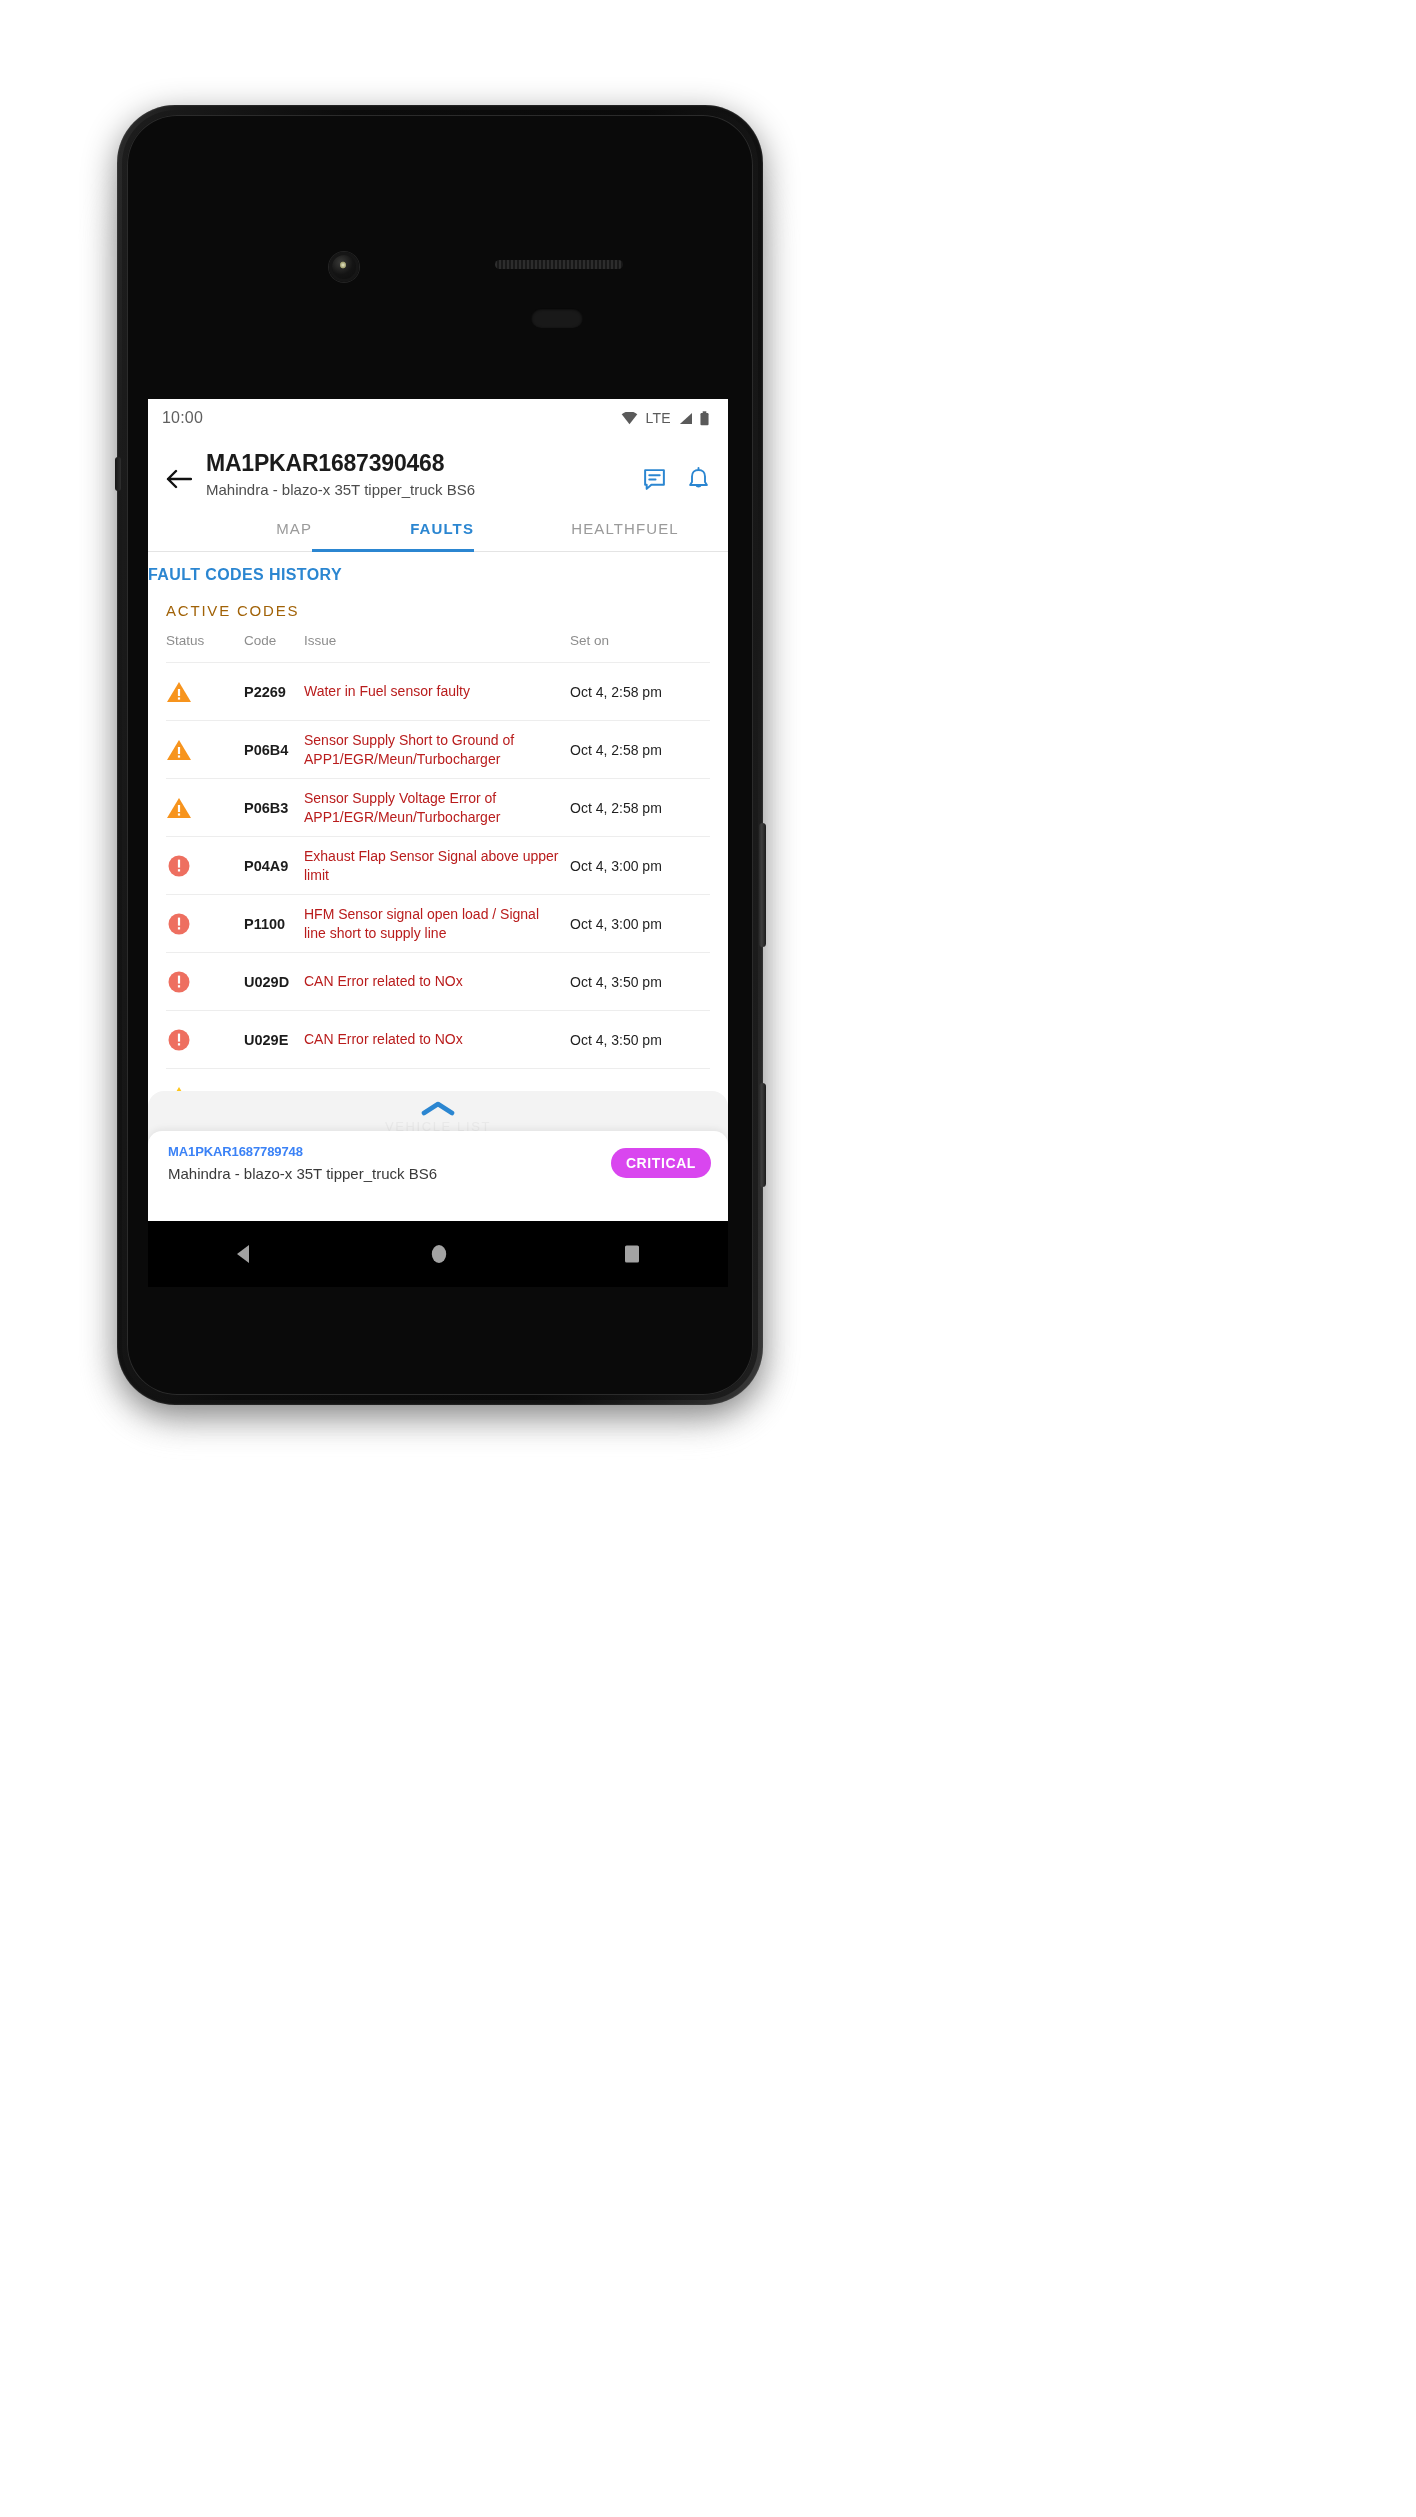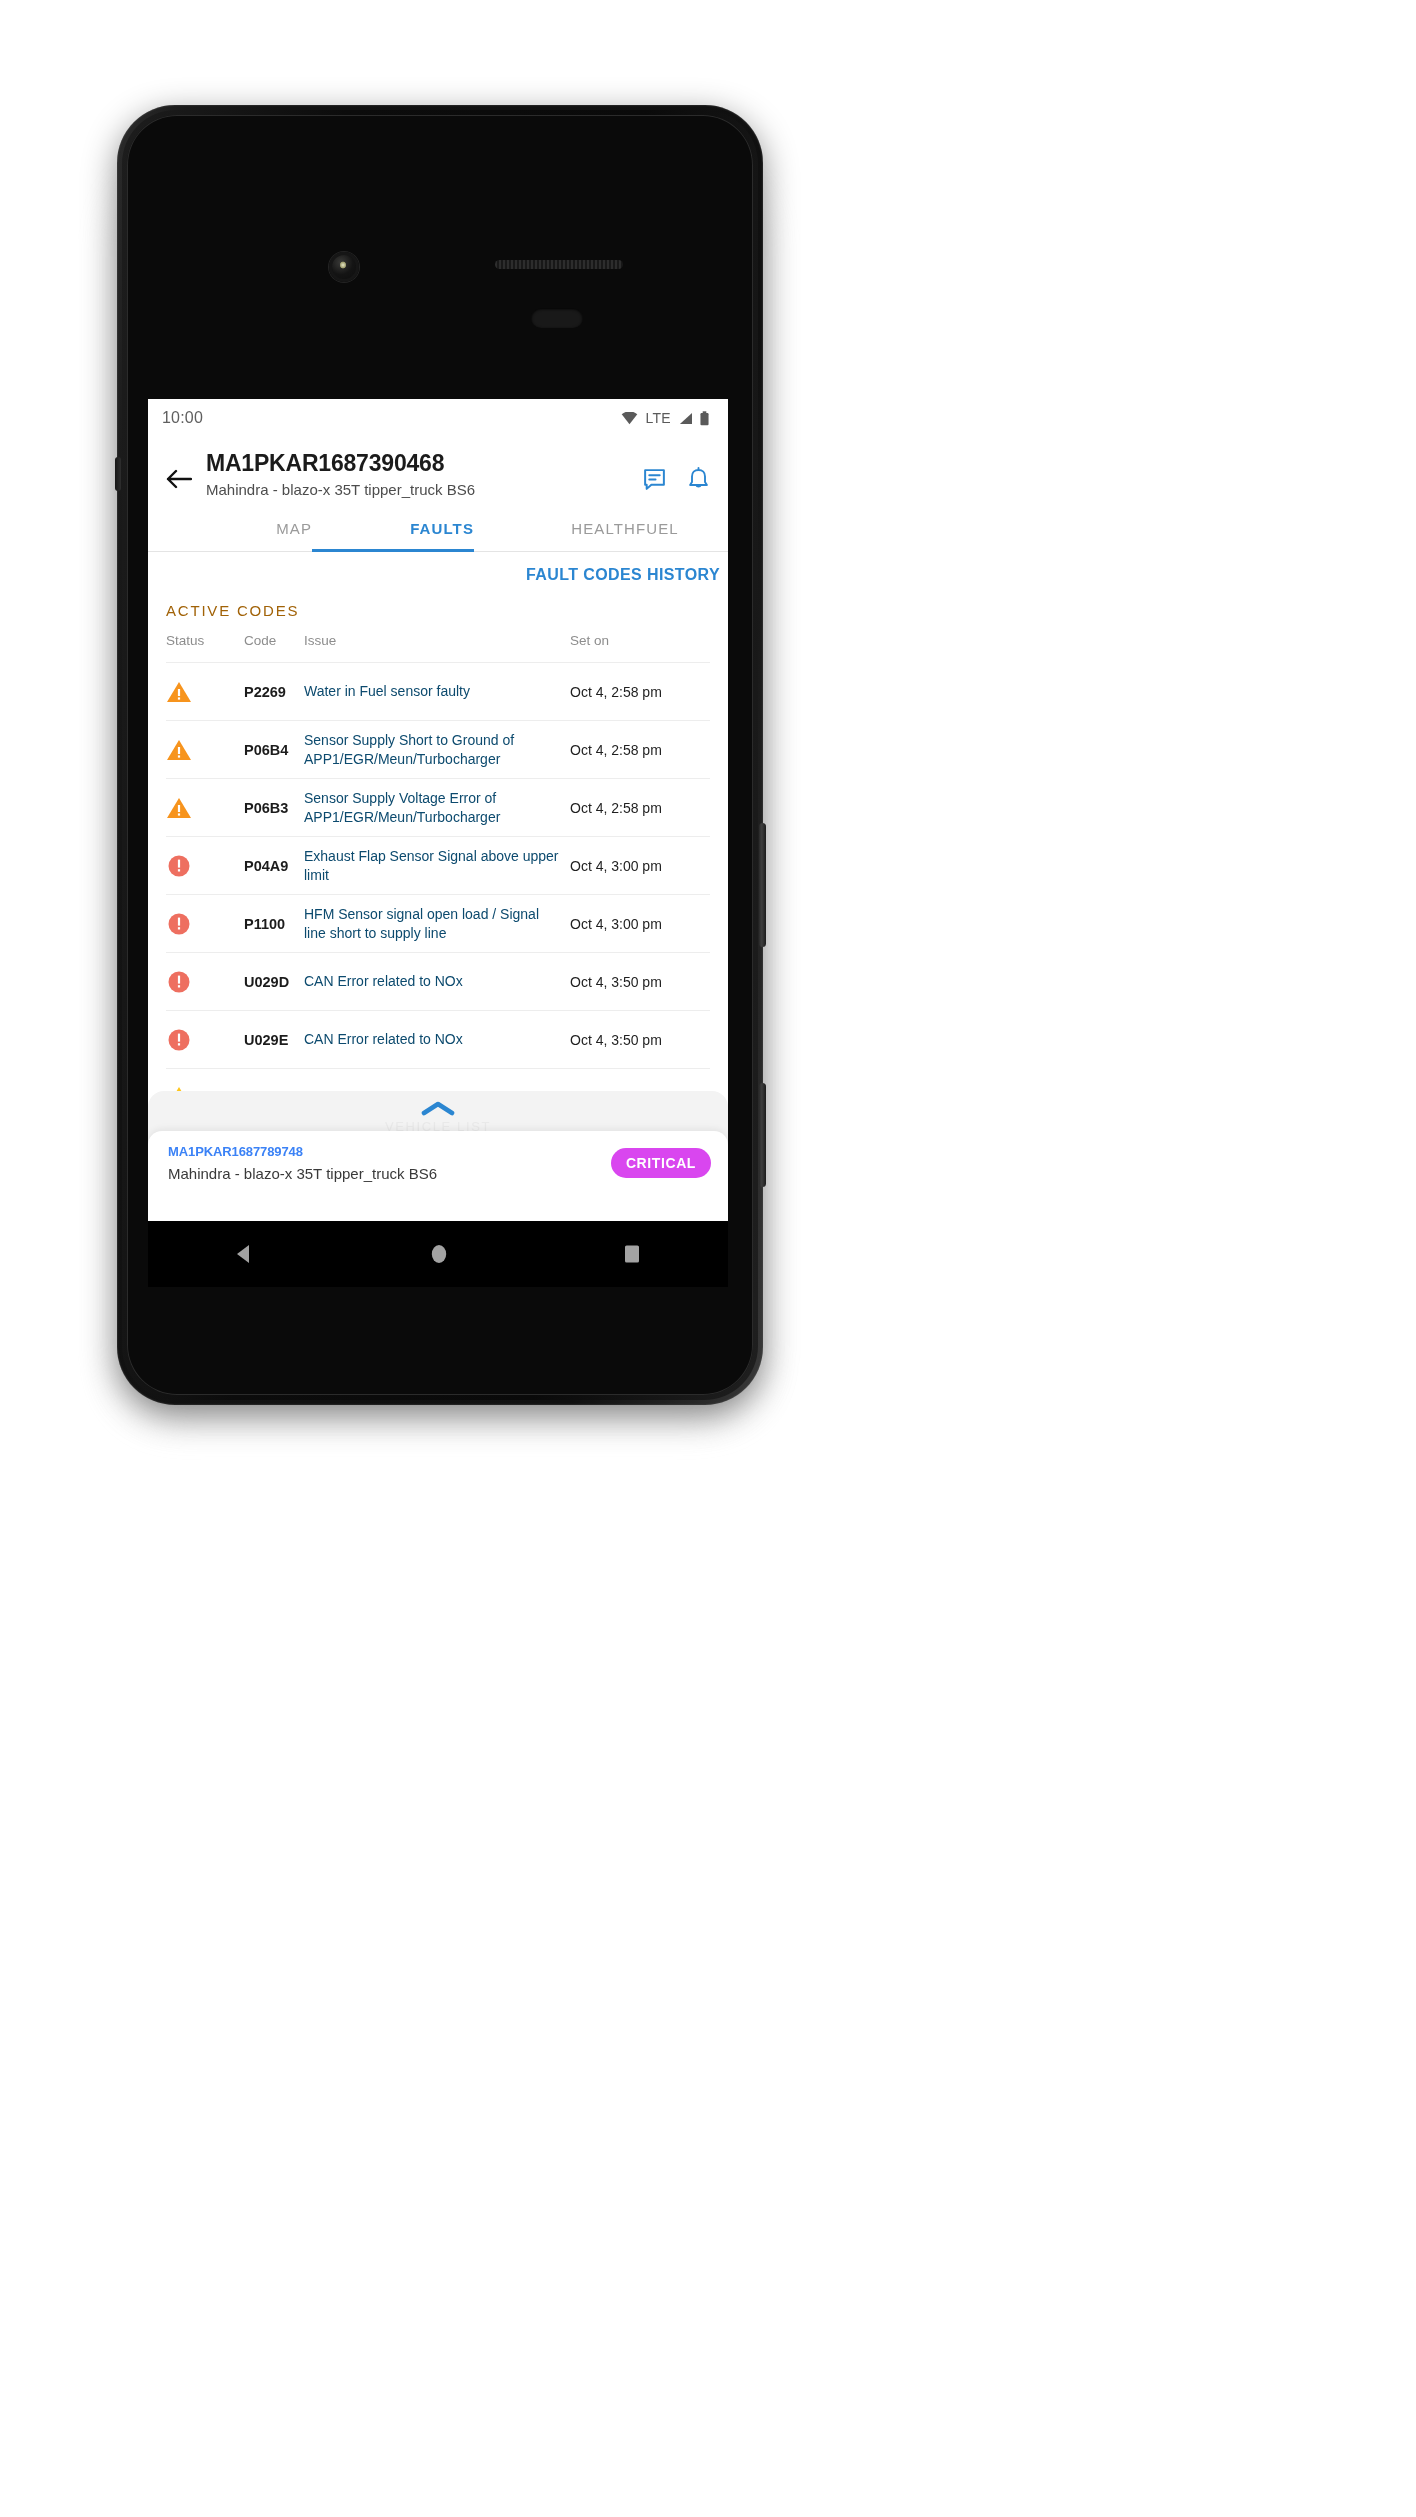--- a/index.html
+++ b/index.html
@@ -93,40 +93,40 @@
     font-size:15px; letter-spacing:1.1px; color:#9a9a9a; cursor:pointer; position:relative;
   }
   .tab.active{ color:#2b86d1; font-weight:700; }
   .tab.active::after{
     content:""; position:absolute; left:0; right:0; bottom:-1px; height:3px; background:#2b86d1;
   }
   .tab.clipped{ flex:0 0 100px; justify-content:flex-start; overflow:hidden; }
 
   
   .content{ position:relative; height:659px; overflow:hidden; background:#fff; }
-  .history-row{ display:flex; justify-content:flex-end; padding:14px 8px 0 0; }
+  .history-row{ display:flex; padding:14px 8px 0 0; }
   .history-link{ font-size:16px; font-weight:700; color:#2b86d1; letter-spacing:.4px; cursor:pointer; }
 
   .section-title{
     font-size:15px; color:#a16207; letter-spacing:1.8px; padding:18px 0 0 18px;
   }
   .tbl{ padding:0 18px 0 18px; margin-top:14px; }
   .tbl-head{ display:flex; font-size:13.5px; color:#8d8d8d; padding-bottom:14px; }
   .c-status{ flex:0 0 78px; }
   .c-code{ flex:0 0 60px; }
   .c-issue{ flex:1; padding-right:10px; }
   .c-seton{ flex:0 0 140px; }
 
   .row{
     display:flex; align-items:center; border-top:1px solid #ededed;
     min-height:58px; padding:8px 0;
   }
   .row .c-status{ display:flex; align-items:center; }
   .row .c-code{ font-size:14.5px; font-weight:700; color:#1c1c1c; }
-  .row .c-issue{ font-size:14px; color:#0c4a6e; line-height:1.33; }
+  .row .c-issue{ font-size:14px; color:#b91c1c; line-height:1.33; }
   .row .c-seton{ font-size:14px; color:#1f1f1f; }
   .row:last-child{ border-bottom:1px solid #ededed; }
 
   .icn{ width:26px; height:24px; display:block; }
 
   .stored-wrap{ margin-top:26px; }
 
   
   .sheet{
     position:absolute; left:0; right:0; bottom:0; height:120px;

